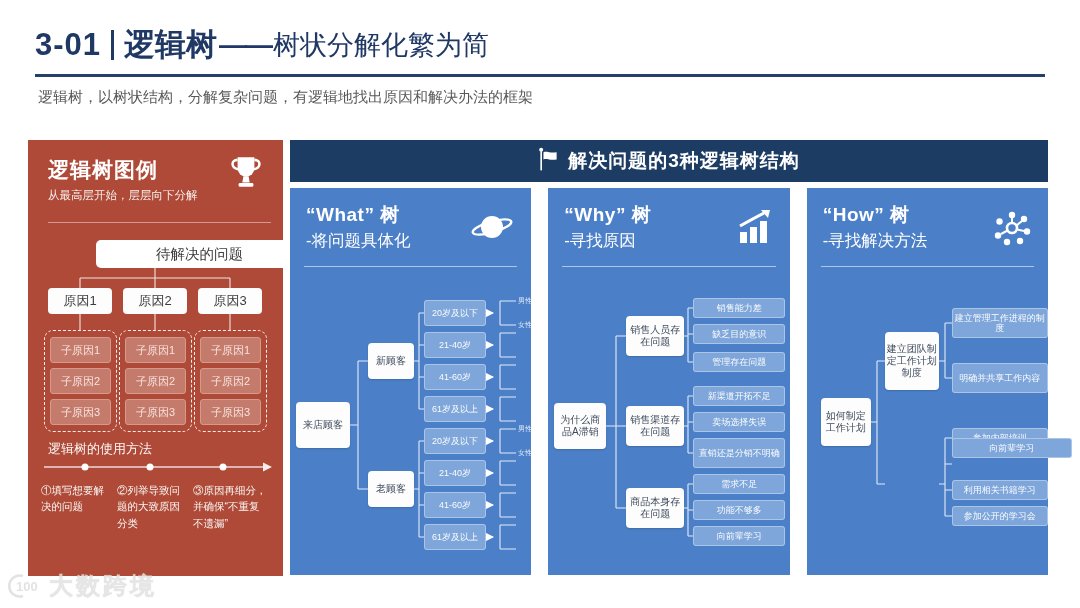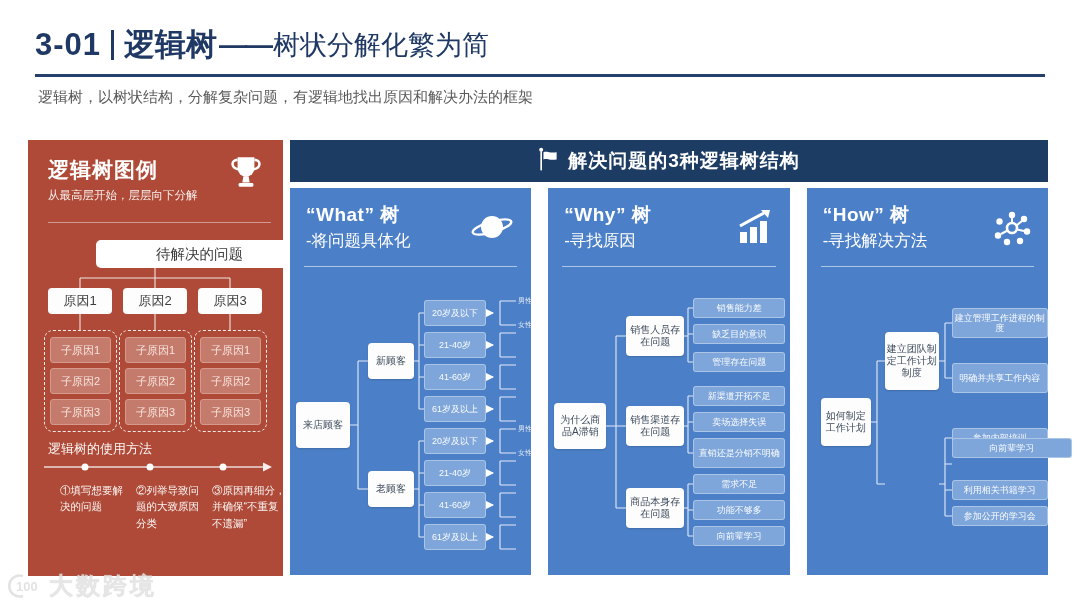--- a/index.html
+++ b/index.html
@@ -25,21 +25,21 @@
   .problem-box { position:absolute; left:24px; top:100px; width:207px; height:28px; background:#fff; border-radius:5px;
                  color:#3d3d3d; font-size:14.5px; font-weight:500; display:flex; align-items:center; justify-content:center;margin-left:44px; }
   .cause-box { position:absolute; top:148px; width:64px; height:26px; background:#fdfdfd; border-radius:4px; color:#3d3d3d;
                font-size:13px; display:flex; align-items:center; justify-content:center; }
   .sc-group { position:absolute; top:190px; width:73px; height:102px; border:1.5px dashed rgba(255,255,255,.9); border-radius:9px;
               padding:6px 5px; display:flex; flex-direction:column; justify-content:space-between; }
   .sc-box { height:26px; background:#c57b6c; border:1px solid #d69a8c; border-radius:3px; color:#f6e3dd;
             font-size:11px; display:flex; align-items:center; justify-content:center; }
   .usage-title { position:absolute; left:20px; top:300px; font-size:13px; color:rgba(255,255,255,.95); }
   .timeline { position:absolute; left:16px; top:320px; }
-  .steps { position:absolute; left:32px; top:342px; width:230px; display:flex; }
+  .steps { position:absolute; left:13px; top:342px; width:230px; display:flex; }
   .step { font-size:10.5px; line-height:1.55; color:rgba(255,255,255,.95); }
   .step.s1 { width:72px; margin-right:4px; }
   .step.s2 { width:72px; margin-right:4px; }
   .step.s3 { width:78px; }
   .lg-wires, .wires { position:absolute; left:0; top:0; }
 
   
   .banner { position:absolute; left:290px; top:140px; width:758px; height:42px; background:#1d3c64;
             display:flex; align-items:center; justify-content:center; gap:10px; }
   .banner-title { color:#fff; font-size:19px; font-weight:bold; letter-spacing:1px; }

